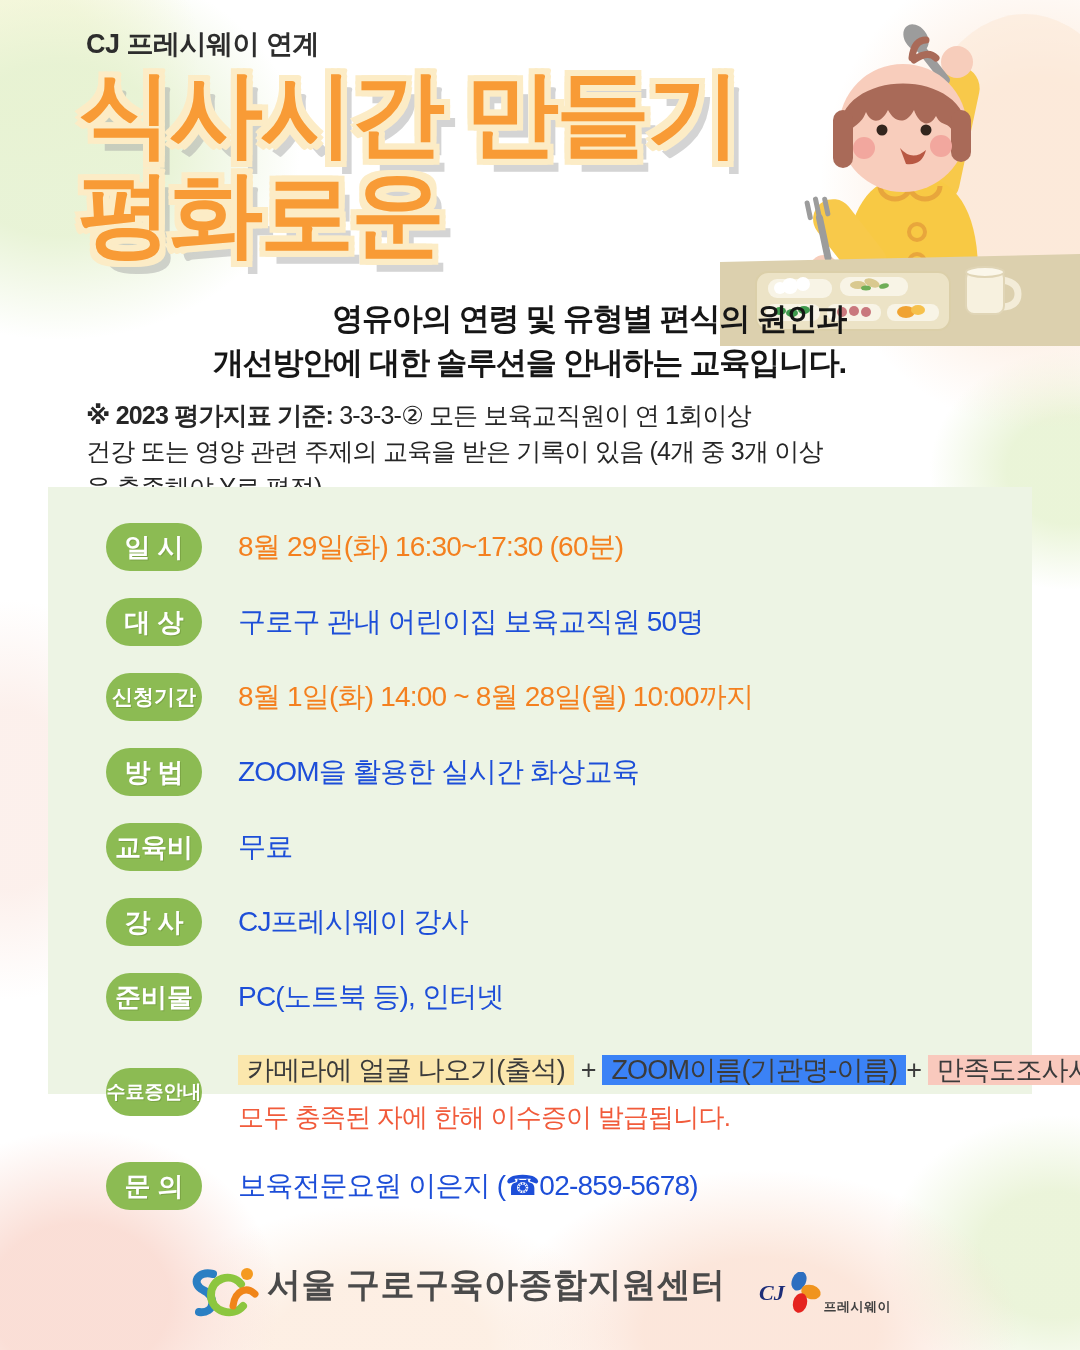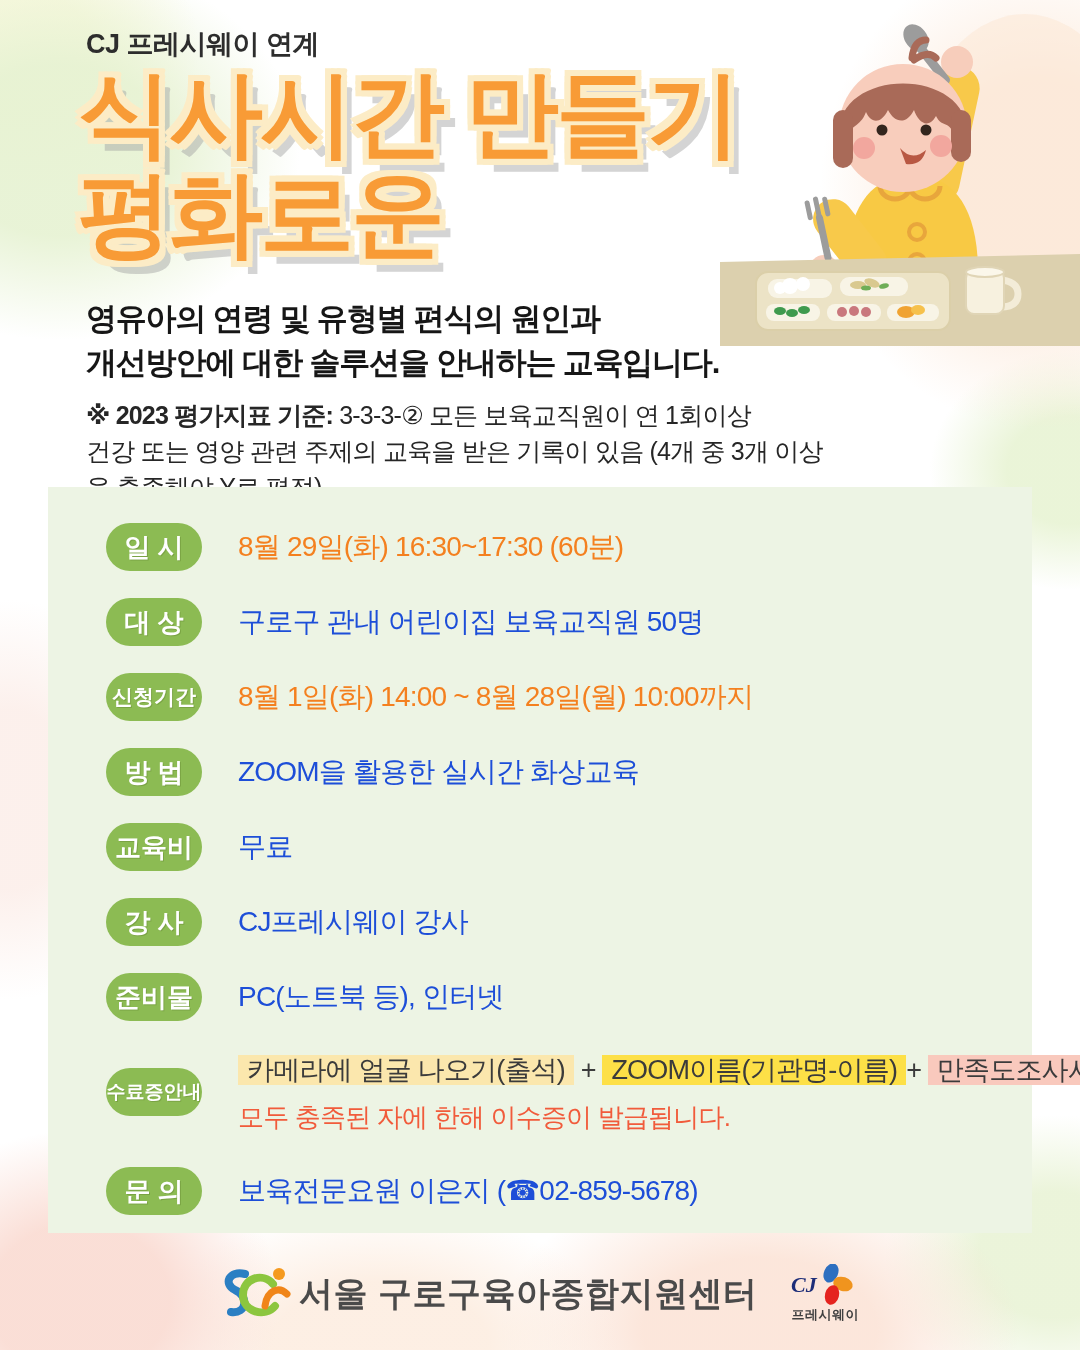--- a/index.html
+++ b/index.html
@@ -33,27 +33,27 @@
     text-shadow:
       -6px 0 0 #fcecc6, 6px 0 0 #fcecc6, 0 -6px 0 #fcecc6, 0 6px 0 #fcecc6,
       -4px -4px 0 #fcecc6, 4px -4px 0 #fcecc6, -4px 4px 0 #fcecc6, 4px 4px 0 #fcecc6,
       -6px -6px 0 #fcecc6, 6px -6px 0 #fcecc6, -6px 6px 0 #fcecc6, 6px 6px 0 #fcecc6,
       11px 13px 0 rgba(160,160,160,.45);
   }
 
   .illustration { position:absolute; right:0; top:14px; width:360px; height:332px; }
 
   .intro { position:absolute; left:86px; top:297px; width:760px; }
-  .intro-line { font-size:31px; line-height:44px; font-weight:800; color:#161616; letter-spacing:-1.2px; }
+  .intro-line { font-size:31px; line-height:44px; font-weight:800; color:#161616; letter-spacing:-1.2px;text-align:right; }
   .intro-note { margin-top:12px; font-size:25px; line-height:36px; color:#262626; letter-spacing:-0.8px; }
   .intro-note b { font-weight:800; }
   .intro-foot { margin-top:6px; font-size:22px; font-style:italic; color:#2c2c2c; letter-spacing:-0.5px; padding-left:8px; }
 
   .info-box {
-    position:absolute; left:48px; top:487px; width:984px; height:746px;
+    position:absolute; left:48px; top:487px; width:984px; height:607px;
     background:#edf4e4;
     padding:36px 0 0 58px;
     display:flex; flex-direction:column; gap:27px;
   }
   .row { display:flex; align-items:center; gap:36px; height:48px; }
   .pill {
     flex:0 0 96px; width:96px; height:48px; border-radius:26px;
     background:#8cbb53; color:#ffffff;
     display:flex; align-items:center; justify-content:center;
     font-size:26px; font-weight:700; letter-spacing:0px;
@@ -64,31 +64,31 @@
   .value { font-size:28px; letter-spacing:-0.8px; }
   .value-orange { color:#f4801f; }
   .value-dark   { color:#1d4ed8; }
 
   .row-cert { height:92px; align-items:flex-start; }
   .row-cert .pill { margin-top:20px; }
   .cert-content { display:flex; flex-direction:column; }
   .cert-line { font-size:27px; color:#3b3b3b; letter-spacing:-0.8px; line-height:44px; white-space:nowrap; }
   .hl { padding:0 9px;margin-top:16px; }
   .hl-yellow { background:#fbe7ad; }
-  .hl-green  { background:#fde047; }
+  .hl-green  { background:#3b82f6; }
   .hl-pink   { background:#f9c9bd; }
   .cert-note { margin-top:8px; font-size:26px; color:#f15b3b; letter-spacing:-0.8px; }
 
   .footer {
     position:absolute; left:0; top:1262px; width:1080px;
     display:flex; align-items:center; justify-content:center; gap:20px;
   }
-  .center-brand { display:flex; align-items:center; }
+  .center-brand { display:flex; }
   .center-name { font-size:34px; font-weight:600; color:#4a4a4a; letter-spacing:0.5px; }
-  .cj-brand { display:flex; flex-direction:column; align-items:flex-start; margin-left:14px; }
+  .cj-brand { display:flex; flex-direction:row; align-items:flex-end; margin-left:14px; }
   .cj-sub { font-size:13px; font-weight:800; color:#404040; letter-spacing:0.5px; margin-top:-2px; }
 </style>
 </head>
 <body>
 
 <div class="kicker">CJ 프레시웨이 연계</div>
 <div class="title">
   <div>식사시간 만들기</div>
   <div>평화로운</div>
 </div>

